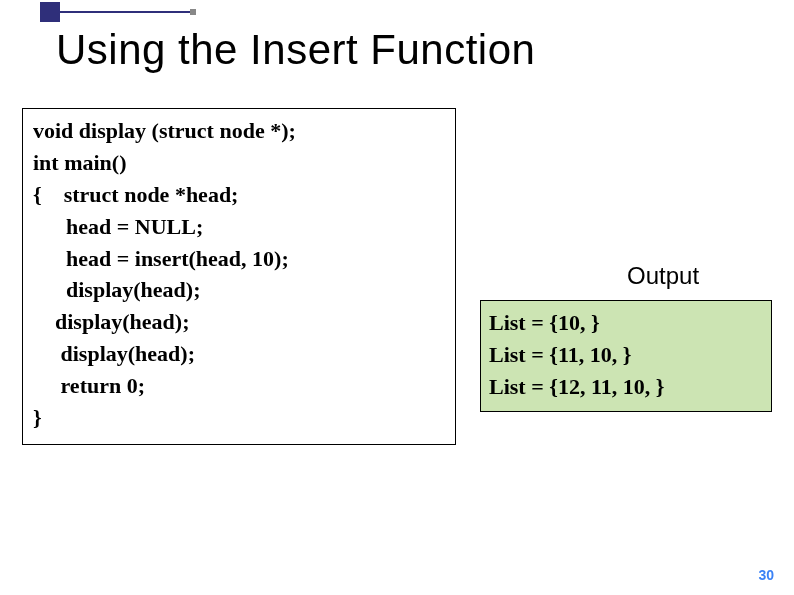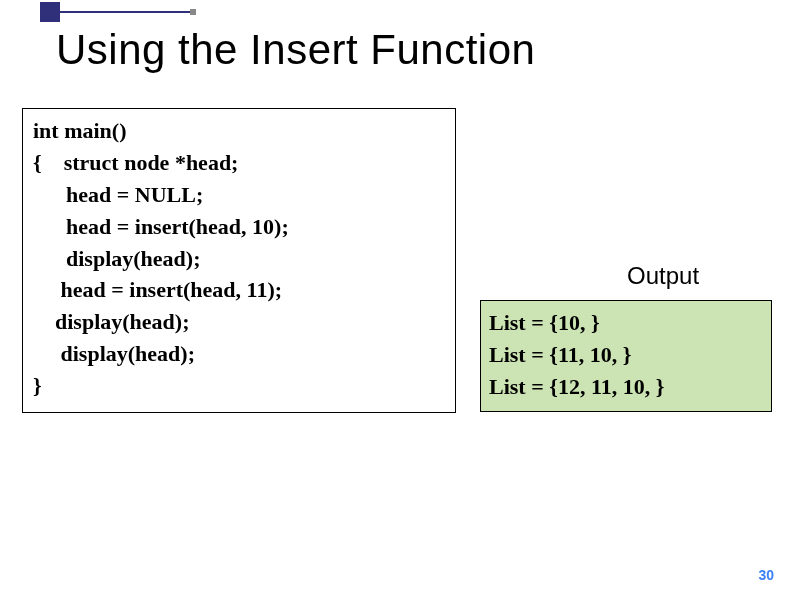--- a/index.html
+++ b/index.html
@@ -101,28 +101,29 @@
 
 <div class="header-accent">
   <div class="accent-square"></div>
   <div class="accent-line"></div>
   <div class="accent-dot"></div>
 </div>
 
 <h1 class="slide-title">Using the Insert Function</h1>
 
 <div class="code-box">
+  <div class="code-line">void display (struct node *);</div>
   <div class="code-line">int main()</div>
   <div class="code-line">{    struct node *head;</div>
   <div class="code-line">      head = NULL;</div>
   <div class="code-line">      head = insert(head, 10);</div>
   <div class="code-line">      display(head);</div>
-  <div class="code-line">     head = insert(head, 11);</div>
   <div class="code-line">    display(head);</div>
   <div class="code-line">     display(head);</div>
+  <div class="code-line">     return 0;</div>
   <div class="code-line">}</div>
 </div>
 
 <div class="output-label">Output</div>
 
 <div class="output-box">
   <div class="output-line">List = {10, }</div>
   <div class="output-line">List = {11, 10, }</div>
   <div class="output-line">List = {12, 11, 10, }</div>
 </div>

